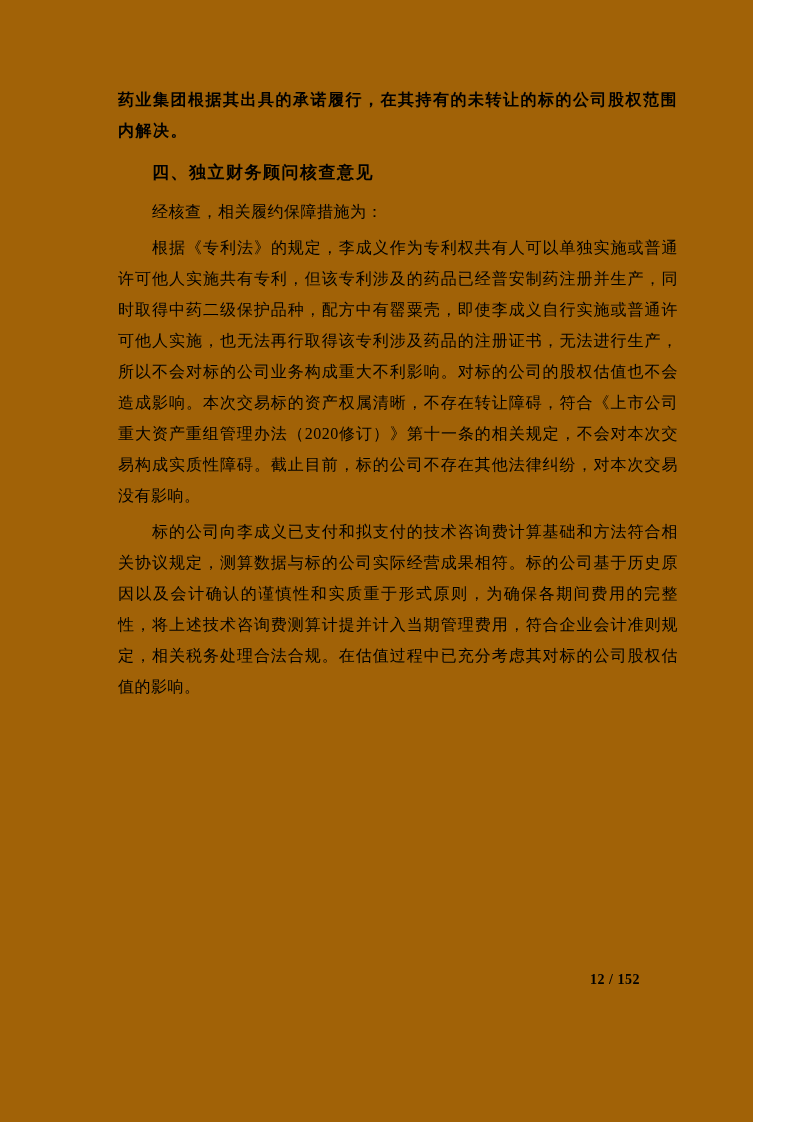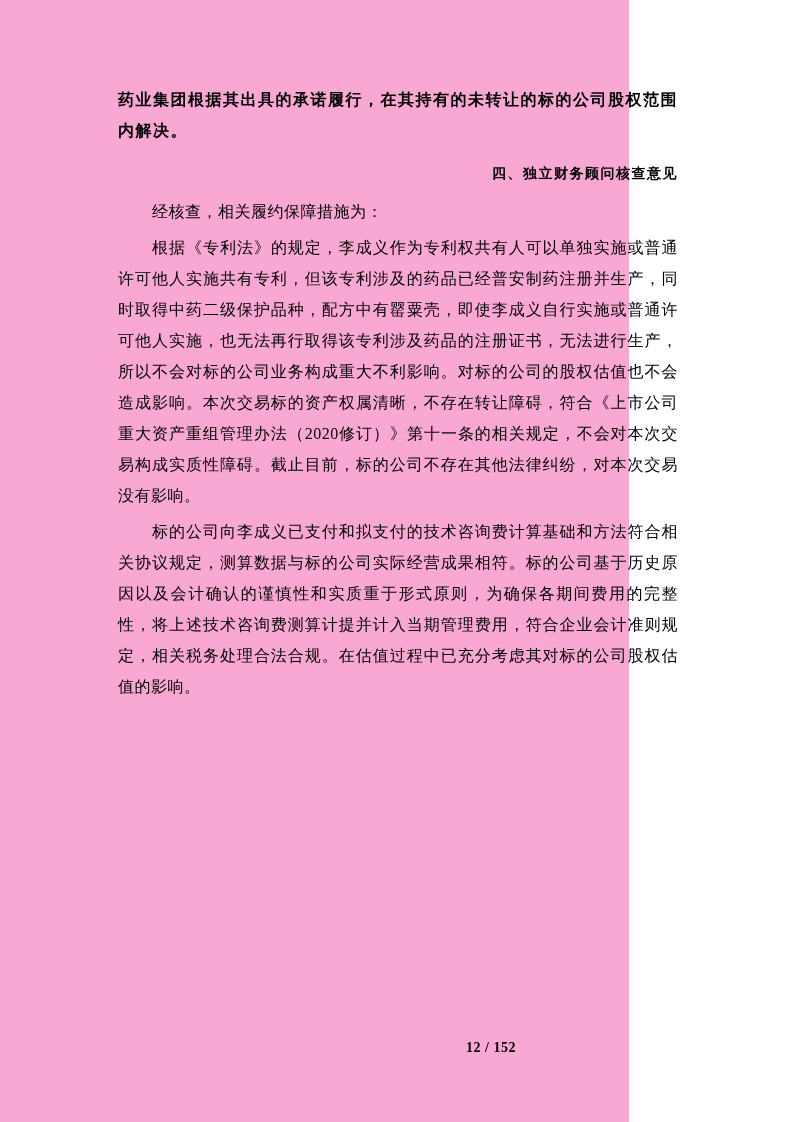--- a/index.html
+++ b/index.html
@@ -12,23 +12,23 @@
     background: #ffffff;
     position: relative;
     overflow: hidden;
     font-family: "Liberation Serif", "DejaVu Serif", serif;
     color: #000000;
   }
   .page {
     position: absolute;
     left: 0;
     top: 0;
-    width: 629px;
+    width: 753px;
     height: 1122px;
-    background: #f9a8d4;
+    background: #a16207;
   }
   .content {
     position: absolute;
     left: 118px;
     top: 84px;
     width: 560px;
   }
   p.body-par {
     margin: 0 0 5px 0;
     font-size: 16px;
@@ -48,30 +48,29 @@
     font-weight: 400;
     letter-spacing: 0.5px;
   }
   .indent {
     text-indent: 34px;
   }
   h2.section-heading {
     margin: 14px 0 10px 0;
     padding-left: 34px;
     font-family: "Liberation Sans", "DejaVu Sans", sans-serif;
-    font-size: 14px;
+    font-size: 17px;
     font-weight: 700;
     letter-spacing: 1.5px;
     color: #000000;
     line-height: 26px;
-    text-align: right;
   }
   .page-number {
     position: absolute;
-    top: 1040px;
+    top: 972px;
     right: 113px;
     font-family: "Liberation Serif", "DejaVu Serif", serif;
     font-size: 14px;
     font-weight: 700;
     color: #000000;
     letter-spacing: 0.5px;
   }
 </style>
 </head>
 <body>

